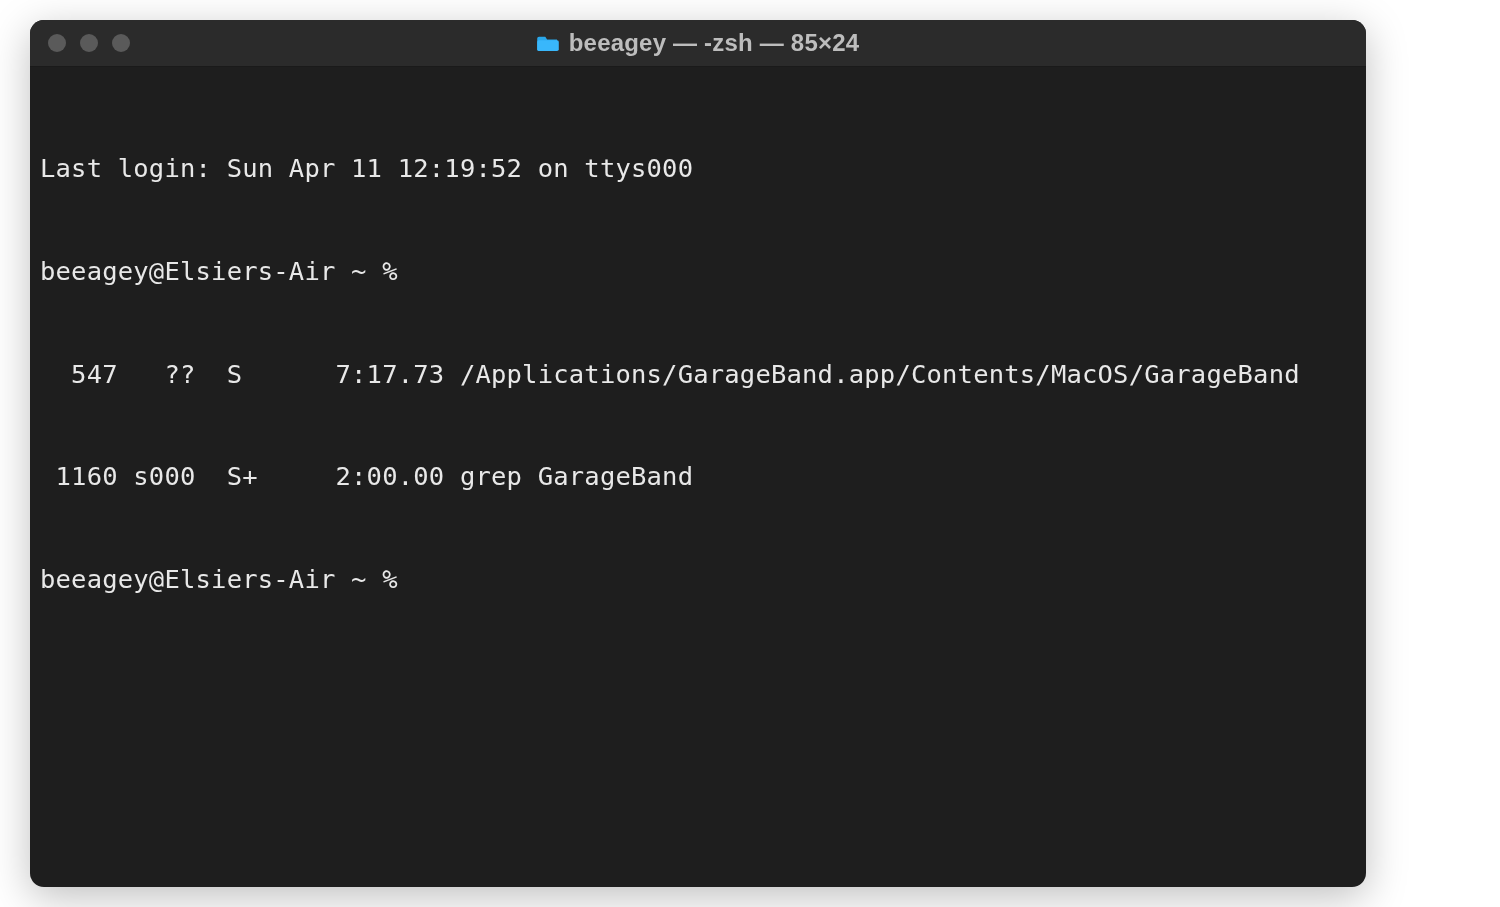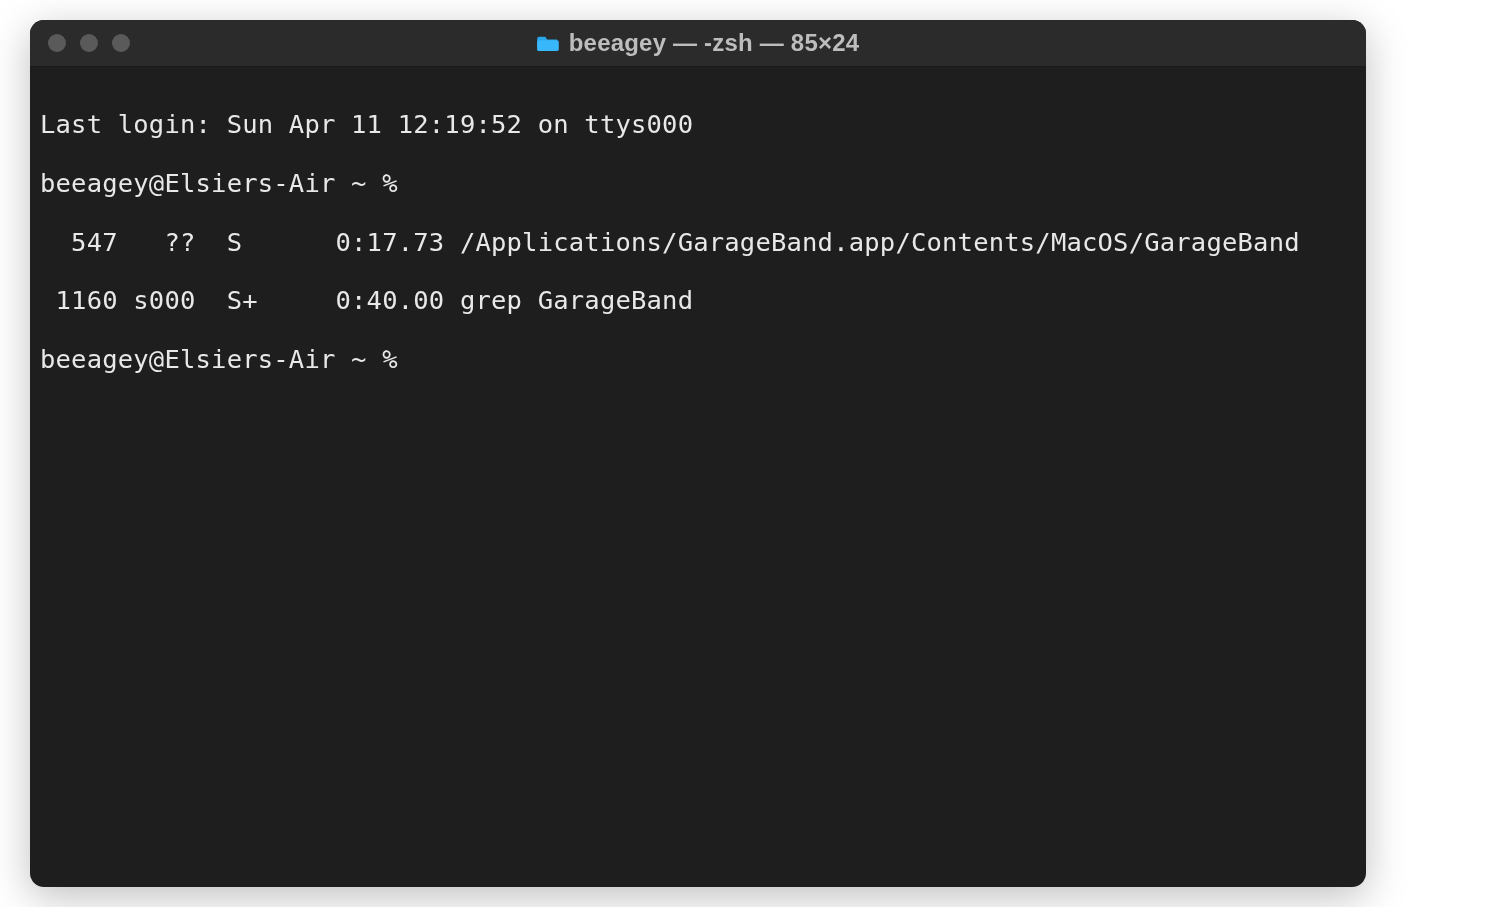--- a/index.html
+++ b/index.html
@@ -68,21 +68,21 @@
   .term-body {
     flex: 1 1 auto;
     padding: 14px 10px 10px 10px;
     color: #e8e8e8;
     font-size: 25.5px;
     line-height: 1.15;
     white-space: pre;
     letter-spacing: 0.2px;
     overflow: hidden;
   }
-  .line { display: block; }
+  .line { display: block; margin-top: 44px; }
   .prompt-line {
     display: flex;
     flex-wrap: nowrap;
     align-items: baseline;
   }
   .highlight-box {
     display: inline-flex;
     align-items: baseline;
     border: 4px solid #f23a2f;
     border-radius: 6px;
@@ -118,18 +118,18 @@
           <rect x="0" y="7" width="24" height="12" rx="2" fill="#39b7fb"></rect>
         </svg>
       </span>
       <span class="title-text">beeagey — -zsh — 85×24</span>
     </div>
   </div>
 
   <div class="term-body">
 <span class="line">Last login: Sun Apr 11 12:19:52 on ttys000</span>
 <span class="line prompt-line"><span>beeagey@Elsiers-Air ~ % </span></span>
-<span class="line">  547   ??  S      0:17.73 /Applications/GarageBand.app/Contents/MacOS/GarageBand</span>
-<span class="line"> 1160 s000  S+     0:40.00 grep GarageBand</span>
+<span class="line">  547   ??  S      7:17.73 /Applications/GarageBand.app/Contents/MacOS/GarageBand</span>
+<span class="line"> 1160 s000  S+     2:00.00 grep GarageBand</span>
 <span class="line prompt-line"><span>beeagey@Elsiers-Air ~ % </span></span>
   </div>
 
 </div>
 
 </body></html>

